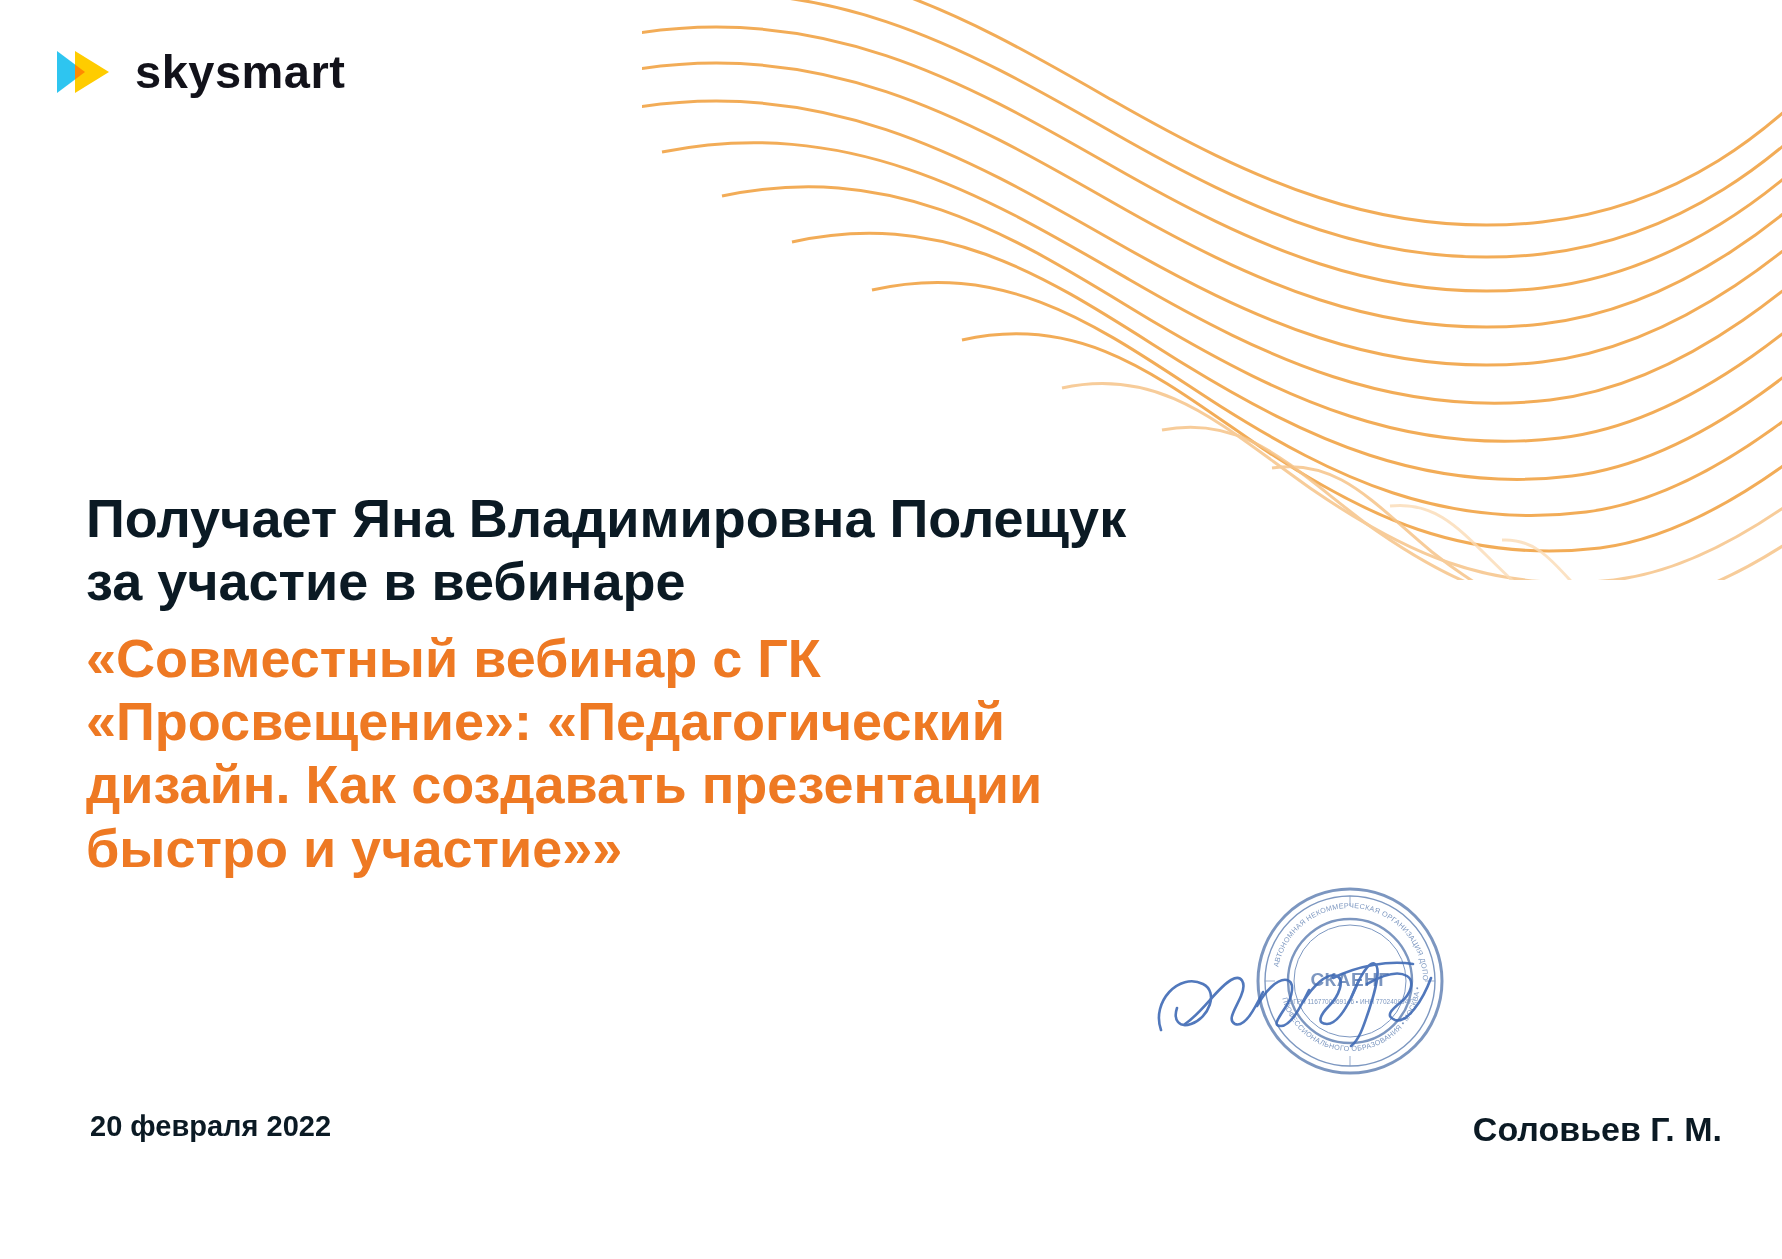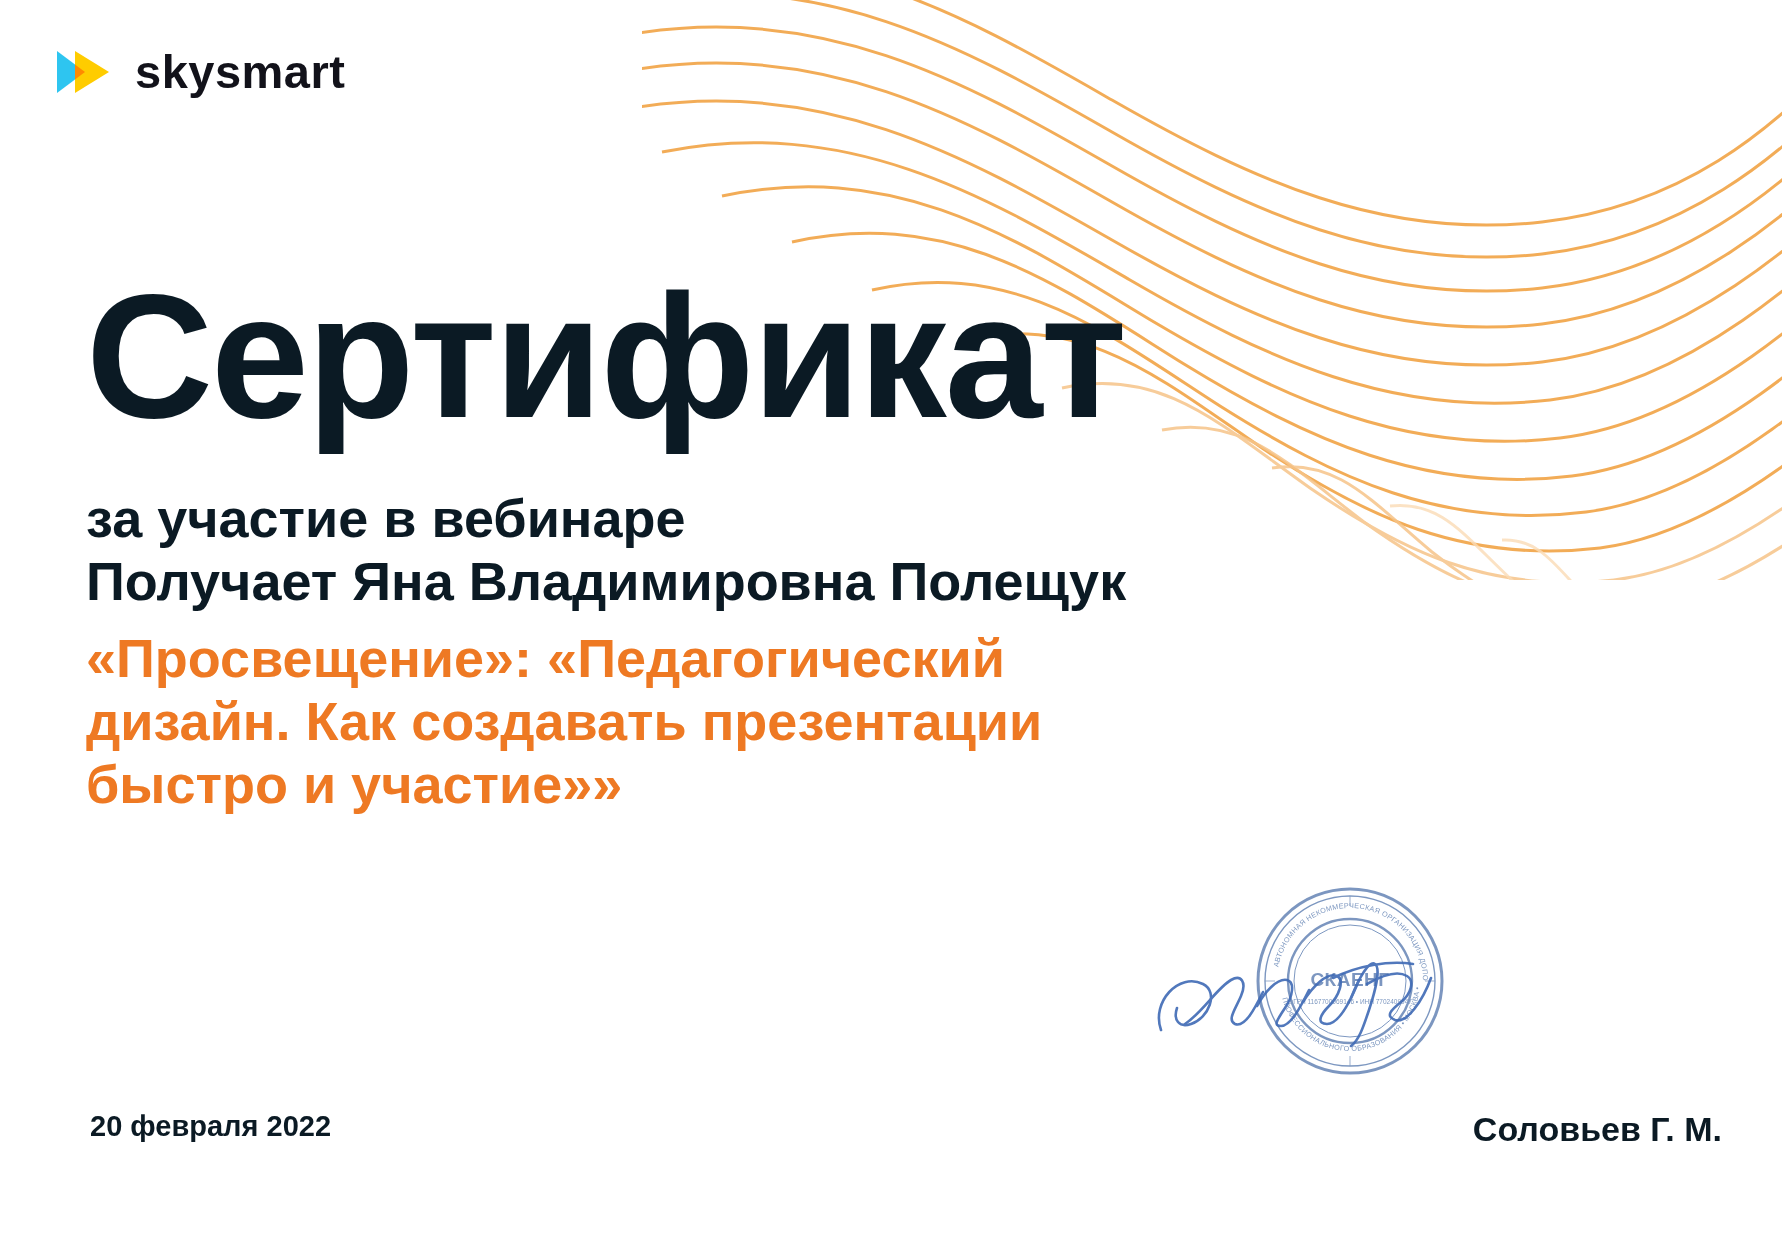--- a/index.html
+++ b/index.html
@@ -166,28 +166,28 @@
         <path d="M0 2 L0 44 L28 23 Z" fill="#2ec5f0"></path>
         <path d="M18 2 L18 44 L52 23 Z" fill="#ffcc00"></path>
         <g clip-path="url(#clipA)">
           <path d="M18 2 L18 44 L52 23 Z" fill="#ff8a00"></path>
         </g>
       </svg>
     </div>
     <div class="logo-text">skysmart</div>
   </div>
 
-  <div class="title">Сертификат</div>
 
   <div class="recipient">
+    <div class="recipient-line">Получает Яна Владимировна Полещук</div>
     <div class="recipient-line">за участие в вебинаре</div>
-    <div class="recipient-line">Получает Яна Владимировна Полещук</div>
   </div>
 
   <div class="webinar">
+    <div class="webinar-line">«Совместный вебинар с ГК</div>
     <div class="webinar-line">«Просвещение»: «Педагогический</div>
     <div class="webinar-line">дизайн. Как создавать презентации</div>
     <div class="webinar-line">быстро и участие»»</div>
   </div>
 
   <div class="stamp-area">
     <svg width="390" height="250" viewBox="0 0 390 250" xmlns="http://www.w3.org/2000/svg">
 
       <g transform="translate(110,6)" opacity="0.72">
         <circle cx="95" cy="95" r="92" fill="none" stroke="#4a6fa8" stroke-width="3"></circle>

